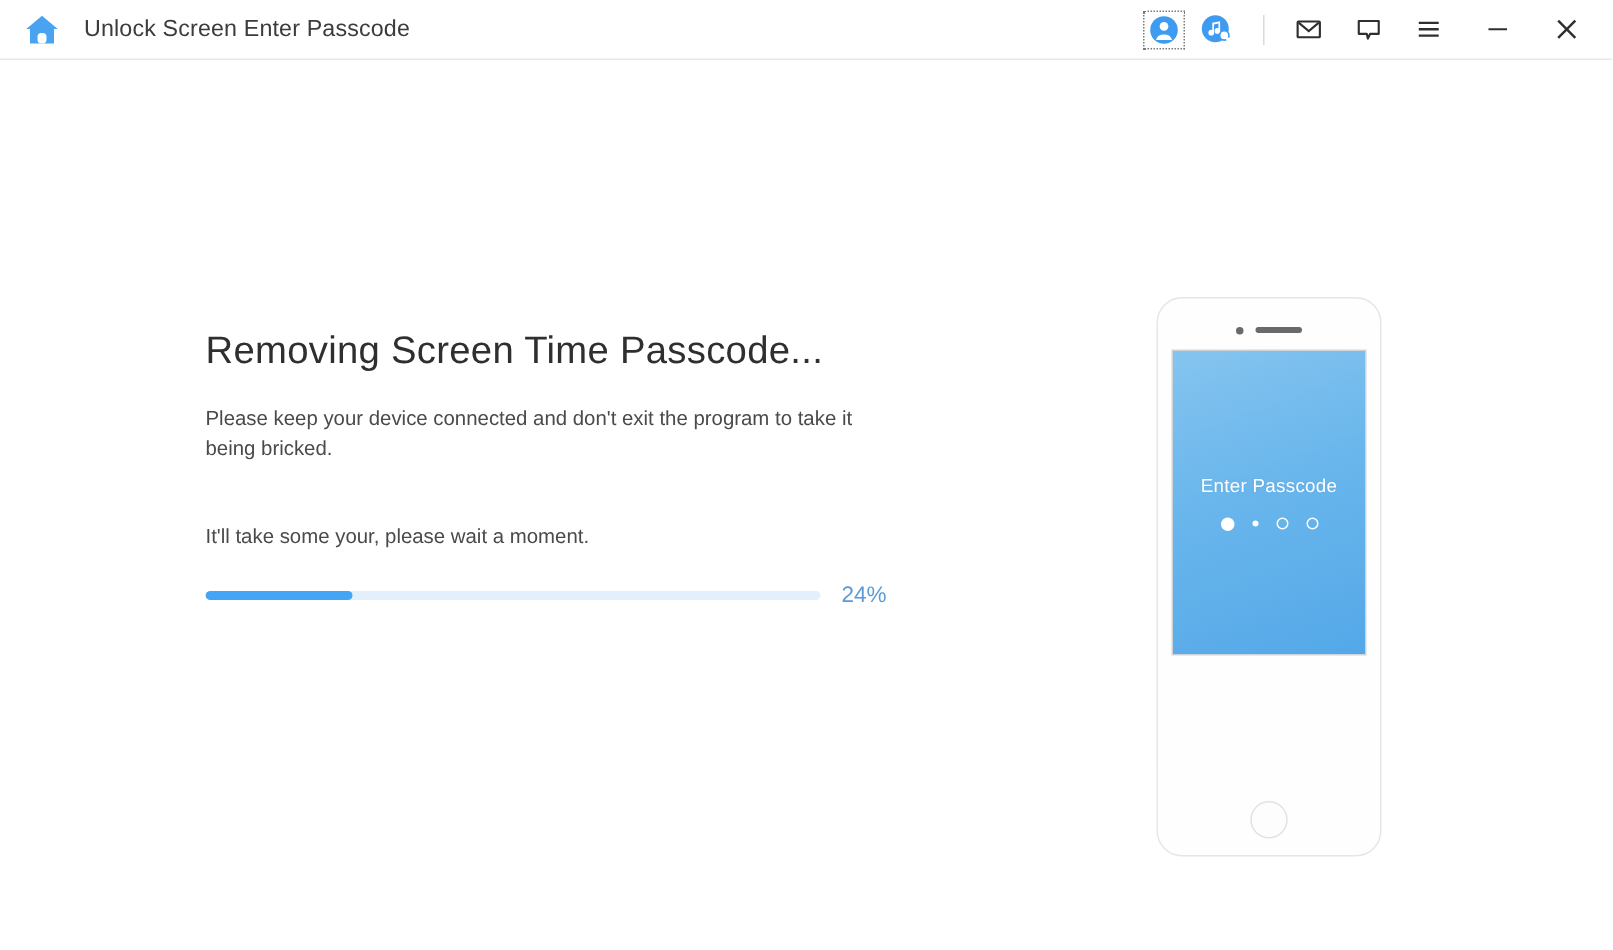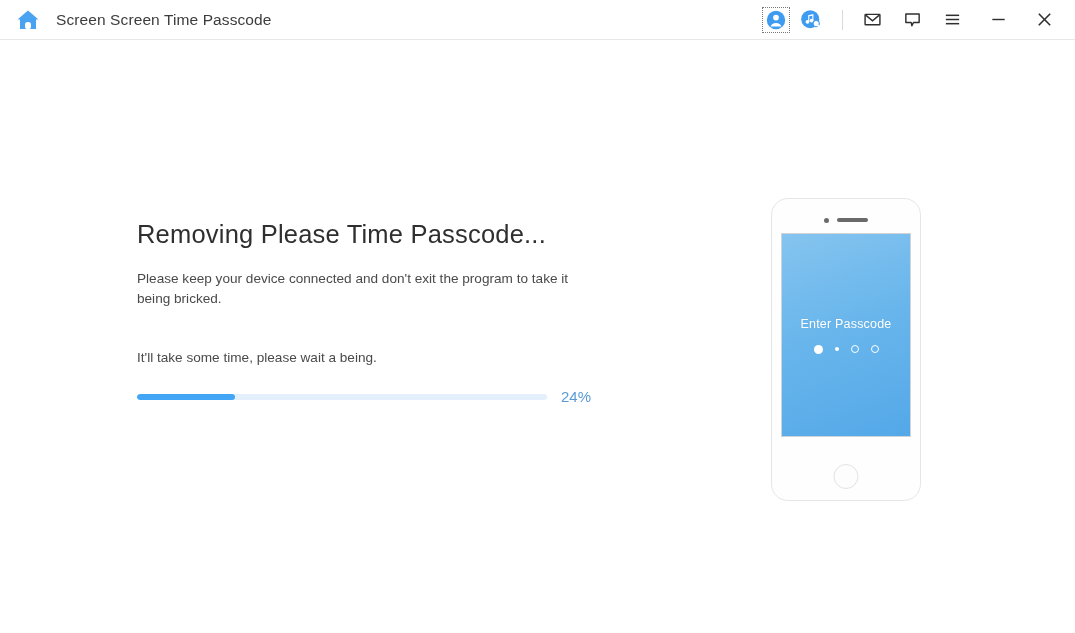--- a/index.html
+++ b/index.html
@@ -136,21 +136,21 @@
     font-size: 15px;
     color: #5b9bd5;
   }
 
   
   .phone {
     position: absolute;
     left: 771px;
     top: 158px;
     width: 150px;
-    height: 303px;
+    height: 373px;
     background: #fefefe;
     border: 1px solid #e4e6e8;
     border-radius: 17px;
     box-sizing: border-box;
   }
   .phone-top {
     position: absolute;
     top: 17px;
     left: 0;
     width: 100%;
@@ -232,21 +232,21 @@
 
 <div class="titlebar">
 
   <div class="home-icon">
     <svg width="26" height="26" viewBox="0 0 26 26">
       <path d="M13 3.5 L2.5 12.4 L5 12.4 L5 22 L21 22 L21 12.4 L23.5 12.4 Z" fill="#4aa3f0"></path>
       <rect x="10" y="15" width="6" height="7" rx="2.6" fill="#ffffff"></rect>
     </svg>
   </div>
 
-  <div class="app-title">Screen Screen Time Passcode</div>
+  <div class="app-title">Unlock Screen Enter Passcode</div>
 
   <div class="titlebar-right">
 
     <div class="tb-btn focus-ring">
       <svg width="20" height="20" viewBox="0 0 20 20">
         <circle cx="10" cy="10" r="9.2" fill="#3f9bf0"></circle>
         <circle cx="10" cy="7.6" r="2.9" fill="#ffffff"></circle>
         <path d="M4.6 16.6 a5.6 4.8 0 0 1 10.8 0 Z" fill="#ffffff"></path>
       </svg>
     </div>
@@ -298,25 +298,25 @@
       </svg>
     </div>
 
   </div>
 </div>
 
 <div class="content">
 
   <div class="left-panel">
 
-    <h1 class="heading">Removing Please Time Passcode...</h1>
+    <h1 class="heading">Removing Screen Time Passcode...</h1>
 
     <p class="subtext">Please keep your device connected and don't exit the program to take it being bricked.</p>
 
-    <p class="waittext">It'll take some time, please wait a being.</p>
+    <p class="waittext">It'll take some your, please wait a moment.</p>
 
     <div class="progress-row">
       <div class="progress-track">
         <div class="progress-fill" id="progress-fill" style="width: 24%;"></div>
       </div>
       <div class="progress-label">24%</div>
     </div>
 
   </div>
 

